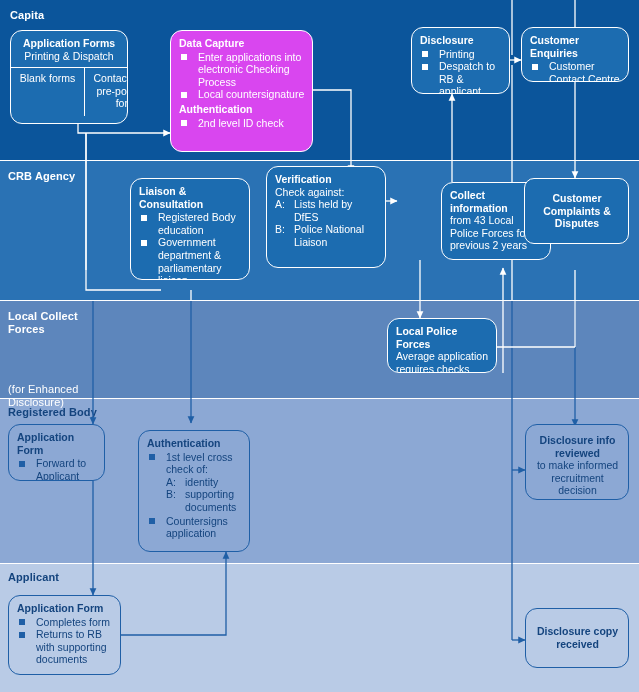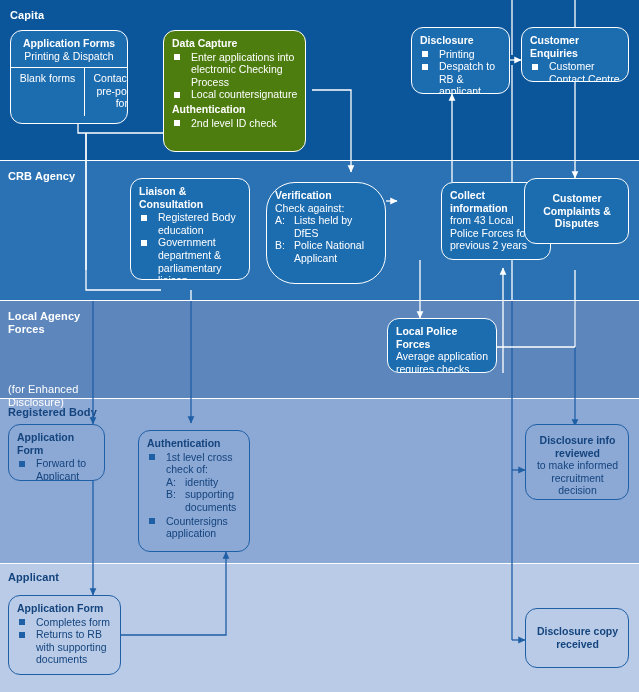--- a/index.html
+++ b/index.html
@@ -124,21 +124,21 @@
 <div id="canvas">
 
   <div class="band" style="top:0px;height:160px;background:#0b559b;"></div>
   <div class="band" style="top:161px;height:139px;background:#2a72b4;"></div>
   <div class="band" style="top:301px;height:97px;background:#5d86bc;"></div>
   <div class="band" style="top:399px;height:164px;background:#8ca8d4;"></div>
   <div class="band" style="top:564px;height:128px;background:#b9cbe6;"></div>
 
   <div class="band-label" style="left:10px;top:9px;color:#ffffff;">Capita</div>
   <div class="band-label" style="left:8px;top:170px;color:#ffffff;">CRB Agency</div>
-  <div class="band-label" style="left:8px;top:310px;color:#ffffff;">Local Agency
+  <div class="band-label" style="left:8px;top:310px;color:#ffffff;">Local Collect
 Forces</div>
   <div class="band-label sub" style="left:8px;top:335px;color:#ffffff;">(for Enhanced
 Disclosure)</div>
   <div class="band-label" style="left:8px;top:406px;color:#14447e;">Registered Body</div>
   <div class="band-label" style="left:8px;top:571px;color:#14447e;">Applicant</div>
 
   <svg id="wires" viewBox="0 0 639 692">
     <defs>
       <marker id="arrW" markerWidth="7" markerHeight="7" refX="5.2" refY="3" orient="auto" markerUnits="strokeWidth">
         <path d="M0,0.4 L5.6,3 L0,5.6 Z" fill="#ffffff"></path>
@@ -222,21 +222,21 @@
       <span class="hd">Application Forms</span>
       <span class="sub">Printing &amp; Dispatch</span>
     </div>
     <div class="split-row">
       <div class="split-cell" style="width:63px;">Blank forms</div>
       <div class="split-div"></div>
       <div class="split-cell" style="width:77px;">Contact Centre pre-populated forms</div>
     </div>
   </div>
 
-  <div class="node dark pad" style="left:163px;top:30px;width:143px;height:122px;background:#4d7c0f;">
+  <div class="node dark pad" style="left:170px;top:30px;width:143px;height:122px;background:#d946ef;">
     <span class="hd">Data Capture</span>
     <ul class="bl">
       <li><span class="sq"></span><span>Enter applications into electronic Checking Process</span></li>
       <li><span class="sq"></span><span>Local countersignature</span></li>
     </ul>
     <span class="hd" style="margin-top:2px;">Authentication</span>
     <ul class="bl">
       <li><span class="sq"></span><span>2nd level ID check</span></li>
     </ul>
   </div>
@@ -257,39 +257,39 @@
   </div>
 
   <div class="node dark pad" style="left:130px;top:178px;width:120px;height:102px;background:#1c6cb0;">
     <span class="hd">Liaison &amp; Consultation</span>
     <ul class="bl">
       <li><span class="sq"></span><span>Registered Body education</span></li>
       <li><span class="sq"></span><span>Government department &amp; parliamentary liaison</span></li>
     </ul>
   </div>
 
-  <div class="node dark pad" style="left:266px;top:182px;width:120px;height:102px;background:#1c6cb0;border-radius:29px;">
+  <div class="node dark pad" style="left:266px;top:166px;width:120px;height:102px;background:#1c6cb0;">
     <span class="hd">Verification</span>
     <span class="sub">Check against:</span>
     <div class="ab">
       <span class="ltr">A:</span>
       <span>Lists held by DfES</span>
     </div>
     <div class="ab">
       <span class="ltr">B:</span>
-      <span>Police National Applicant</span>
+      <span>Police National Liaison</span>
     </div>
   </div>
 
   <div class="node dark pad" style="left:397px;top:182px;width:110px;height:78px;background:#1c6cb0;margin-left:44px;">
     <span class="hd">Collect information</span>
     <span class="sub">from 43 Local Police Forces for previous 2 years</span>
   </div>
 
-  <div class="node dark pad ctr" style="left:524px;top:178px;width:105px;height:66px;background:#1c6cb0;display:flex;align-items:center;justify-content:center;">
+  <div class="node dark pad ctr" style="left:524px;top:178px;width:105px;height:66px;background:#1c6cb0;display:flex;align-items:center;justify-content:center;border-radius:10px;">
     <span class="hd">Customer Complaints &amp; Disputes</span>
   </div>
 
   <div class="node dark pad" style="left:387px;top:318px;width:110px;height:55px;background:#1c6cb0;">
     <span class="hd">Local Police Forces</span>
     <span class="sub">Average application requires checks with 3 different LPFs</span>
   </div>
 
   <div class="node light pad" style="left:8px;top:424px;width:97px;height:57px;background:#8ca8d4;">
     <span class="hd">Application Form</span>

